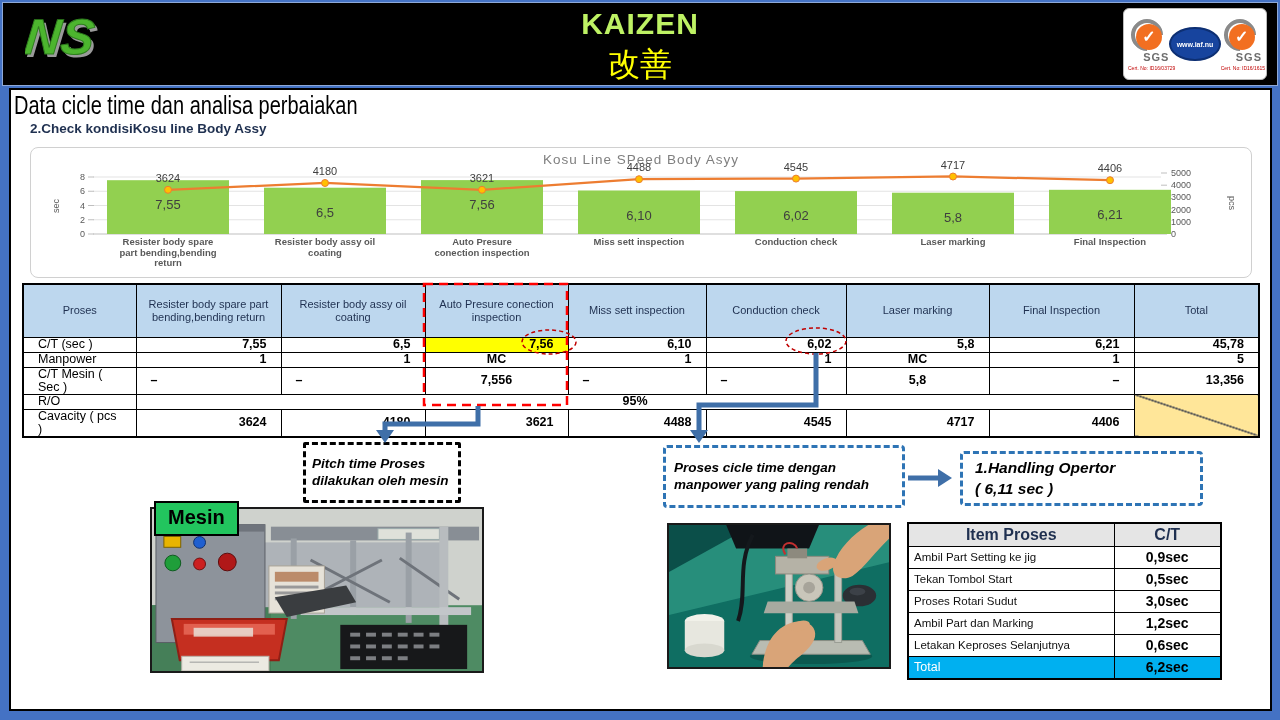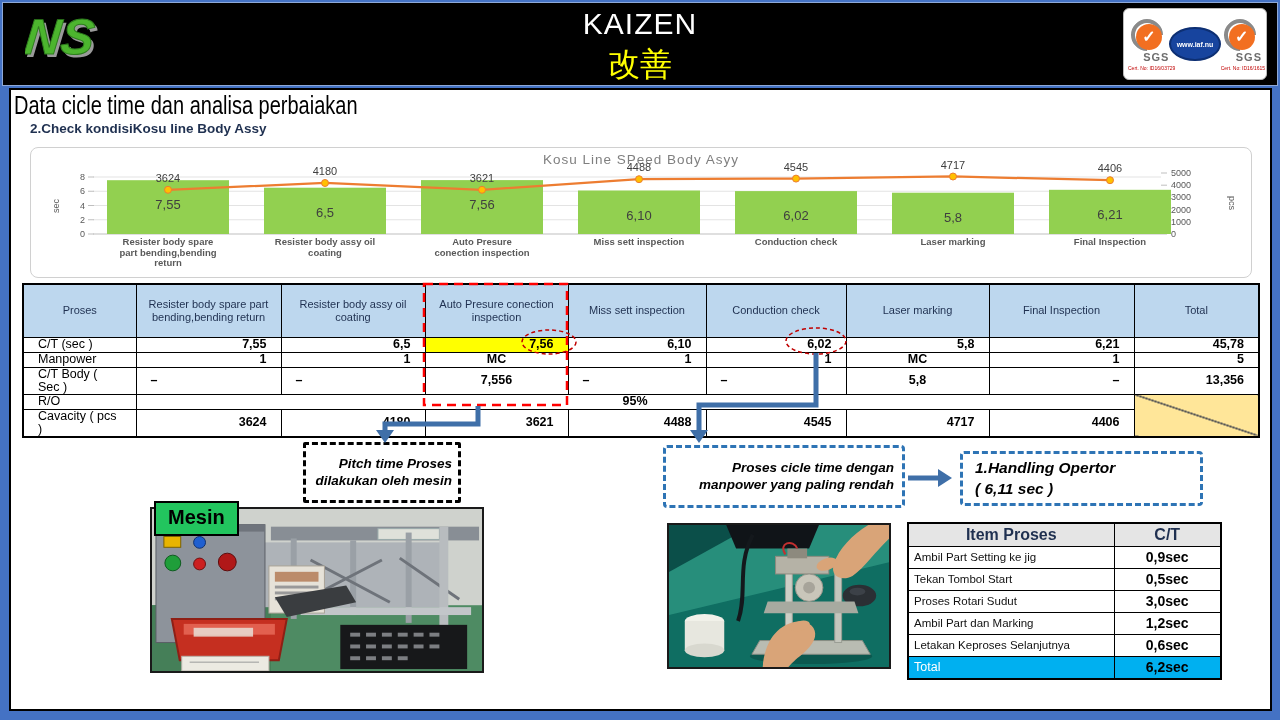--- a/index.html
+++ b/index.html
@@ -1,21 +1,21 @@
 <!DOCTYPE html>
 <html><head>
 <meta charset="utf-8">
 <style>
   * { margin:0; padding:0; box-sizing:border-box; }
   body { font-family:"Liberation Sans", sans-serif; background:#222; }
   .slide { position:relative; width:1280px; height:720px; background:#4472C4; overflow:hidden; }
 
   
   .hdr { position:absolute; left:2px; top:2px; width:1276px; height:84px; background:#000; border:1px solid #8ea9d8; }
-  .hdr-title { position:absolute; left:0; top:4px; width:100%; text-align:center; color:#ffffff; font-size:30px; font-weight:normal; letter-spacing:1px; }
+  .hdr-title { position:absolute; left:0; top:4px; width:100%; text-align:center; color:#bef264; font-size:30px; font-weight:bold; letter-spacing:1px; }
   .hdr-sub { position:absolute; left:0; top:40px; width:100%; text-align:center; color:#FFFF00; font-size:32px; font-weight:normal; }
   .ns-logo { position:absolute; left:22px; top:6px; }
   .sgs-badge { position:absolute; right:10px; top:5px; width:144px; height:72px; background:#fff; border-radius:6px; border:1px solid #bbb; display:flex; align-items:center; justify-content:space-around; padding:2px 4px; }
   .sgs-unit { position:relative; width:42px; height:62px; }
   .sgs-ring { position:absolute; left:3px; top:6px; width:32px; height:32px; border:4px solid #8a8a8a; border-radius:50%; border-right-color:transparent; transform:rotate(45deg); }
   .sgs-dot { position:absolute; left:8px; top:11px; width:26px; height:26px; background:#f26f21; border-radius:50%; color:#fff; font-weight:bold; font-size:16px; text-align:center; line-height:25px; }
   .sgs-txt { position:absolute; right:0px; top:38px; font-size:11px; font-weight:bold; color:#6d6d6d; letter-spacing:1px; }
   .sgs-cert { position:absolute; left:0; top:52px; width:100%; font-size:5px; color:#c00000; white-space:nowrap; }
   .iaf { width:52px; height:34px; background:#17449e; border-radius:50%; border:2px solid #0d2f73; color:#fff; font-size:7px; font-weight:bold; display:flex; align-items:center; justify-content:center; text-align:center; }
 
@@ -31,21 +31,21 @@
   table.ptable { border-collapse:collapse; table-layout:fixed; border:2px solid #000; }
   table.ptable th, table.ptable td { border:1px solid #000; overflow:hidden; }
   table.ptable th { background:#BDD7EE; color:#1f3050; font-size:11px; font-weight:normal; height:53px; text-align:center; vertical-align:middle; padding:1px 4px; line-height:1.2; }
   table.ptable td { font-size:12.5px; padding:0 14px; height:15px; line-height:1.05; vertical-align:middle; }
   td.rlabel { font-size:11.5px; font-weight:normal; text-align:left; }
   td.v { font-weight:bold; }
   .a-r { text-align:right; } .a-c { text-align:center; } .a-l { text-align:left; }
   td.diag { background:#FFE699 ; background-image:linear-gradient(to top right, transparent 49%, #555 49%, #555 51%, transparent 51%); }
 
   
-  .co { position:absolute; display:flex; align-items:center; justify-content:center; text-align:right; font-weight:bold; font-style:italic; background:#fff; }
+  .co { position:absolute; display:flex; align-items:center; justify-content:center; text-align:left; font-weight:bold; font-style:italic; background:#fff; }
   .co-black { left:303px; top:442px; width:158px; height:61px; border:3px dashed #000; font-size:13.5px; color:#000; border-radius:2px; padding:2px 6px; line-height:1.25; }
   .co-blue1 { left:663px; top:445px; width:242px; height:63px; border:3px dashed #2E74B5; font-size:13.5px; color:#000; border-radius:4px; padding:2px 8px; line-height:1.25; }
   .co-blue2 { left:960px; top:451px; width:243px; height:55px; border:3px dashed #2E74B5; font-size:15.5px; border-radius:4px; flex-direction:column; align-items:flex-start; text-align:right; padding:2px 12px; line-height:1.3; }
 
   .mesin-label { position:absolute; left:154px; top:501px; background:#22c55e; border:2px solid #000; font-size:20px; font-weight:bold; padding:3px 12px 5px 12px; z-index:5; }
 
   .photo { position:absolute; border:2px solid #1a1a1a; }
   .photo1 { left:150px; top:507px; width:334px; height:166px; }
   .photo2 { left:667px; top:523px; width:224px; height:146px; }
   .photo svg { display:block; width:100%; height:100%; }
@@ -212,21 +212,21 @@
             <td class="v a-r">1</td>
             <td class="v a-r">1</td>
             <td class="v a-c">MC</td>
             <td class="v a-r">1</td>
             <td class="v a-r">1</td>
             <td class="v a-c">MC</td>
             <td class="v a-r">1</td>
             <td class="v a-r">5</td>
           </tr>
           <tr>
-            <td class="rlabel">C/T Body ( Sec )</td>
+            <td class="rlabel">C/T Mesin ( Sec )</td>
             <td class="v a-l">–</td>
             <td class="v a-l">–</td>
             <td class="v a-c">7,556</td>
             <td class="v a-l">–</td>
             <td class="v a-l">–</td>
             <td class="v a-c">5,8</td>
             <td class="v a-r">–</td>
             <td class="v a-r">13,356</td>
           </tr>
           <tr>

